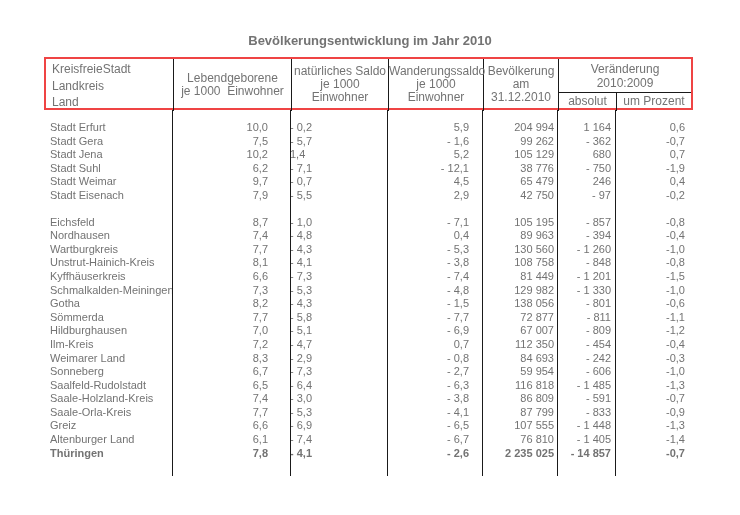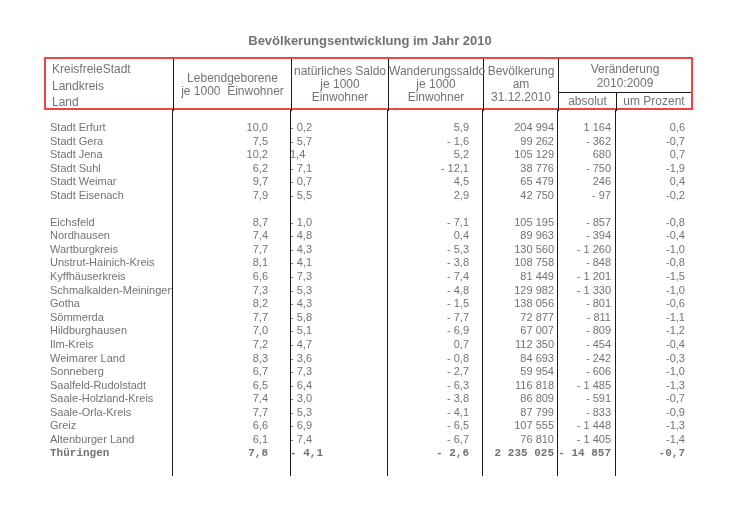--- a/index.html
+++ b/index.html
@@ -42,21 +42,21 @@
   
   .tbody { position:relative; width:649px; padding-top:11px; padding-bottom:16px; }
   .vline { position:absolute; top:0; bottom:0; width:1px; background:#1a1a1a; }
   .vl1 { left:128px; } .vl2 { left:246px; } .vl3 { left:343px; }
   .vl4 { left:438px; } .vl5 { left:513px; } .vl6 { left:571px; }
 
   .row {
     display:grid; grid-template-columns:128px 118px 97px 95px 75px 58px 1fr;
     height:13.6px; line-height:13.6px; font-size:11px;
   }
-  .row.bold { font-weight:bold;font-family:Liberation Mono, monospace; }
+  .row.bold { font-weight:bold; }
   .c  { white-space:pre; overflow:visible; }
   .c1 { padding-left:6px; text-align:left; }
   .c2 { text-align:right; padding-right:22px; }
   .c3 { padding-right:20px; }
   .c4 { text-align:right; padding-right:13px; }
   .c5 { text-align:right; padding-right:3px; }
   .c6 { text-align:right; padding-right:4px; }
   .c7 { text-align:right; padding-right:8px; }
   .gap { height:13px; }
 </style>
@@ -240,21 +240,21 @@
     <div class="c c2">7,2</div>
     <div class="c c3">- 4,7</div>
     <div class="c c4">0,7</div>
     <div class="c c5">112 350</div>
     <div class="c c6">- 454</div>
     <div class="c c7">-0,4</div>
   </div>
         <div class="row">
     <div class="c c1">Weimarer Land</div>
     <div class="c c2">8,3</div>
-    <div class="c c3">- 3,6</div>
+    <div class="c c3">- 2,9</div>
     <div class="c c4">- 0,8</div>
     <div class="c c5">84 693</div>
     <div class="c c6">- 242</div>
     <div class="c c7">-0,3</div>
   </div>
         <div class="row">
     <div class="c c1">Sonneberg</div>
     <div class="c c2">6,7</div>
     <div class="c c3">- 7,3</div>
     <div class="c c4">- 2,7</div>

